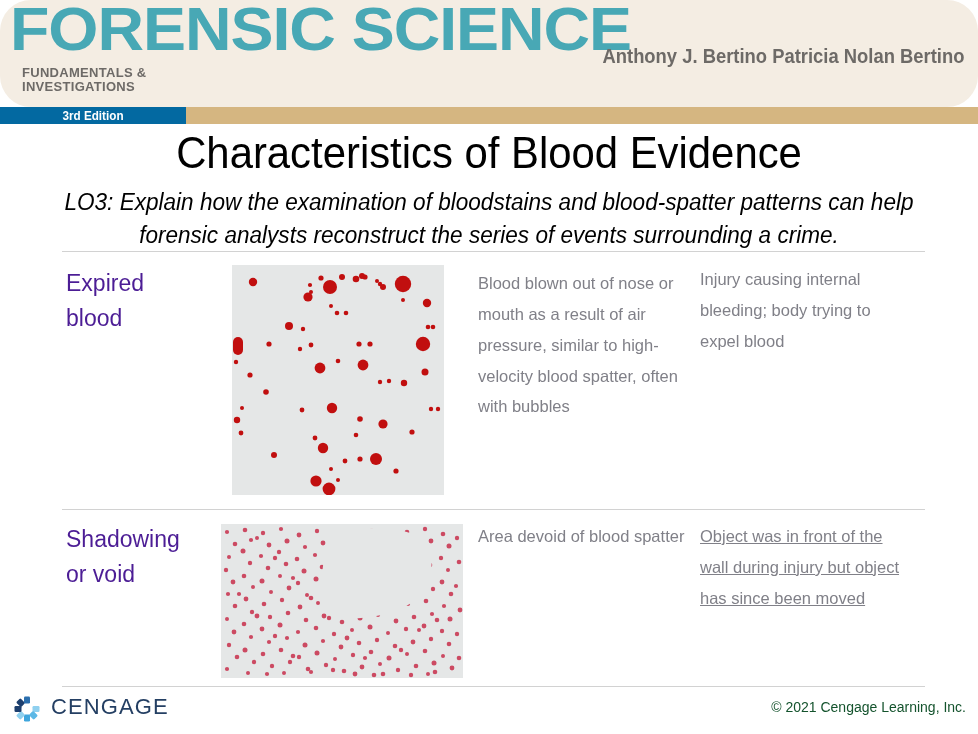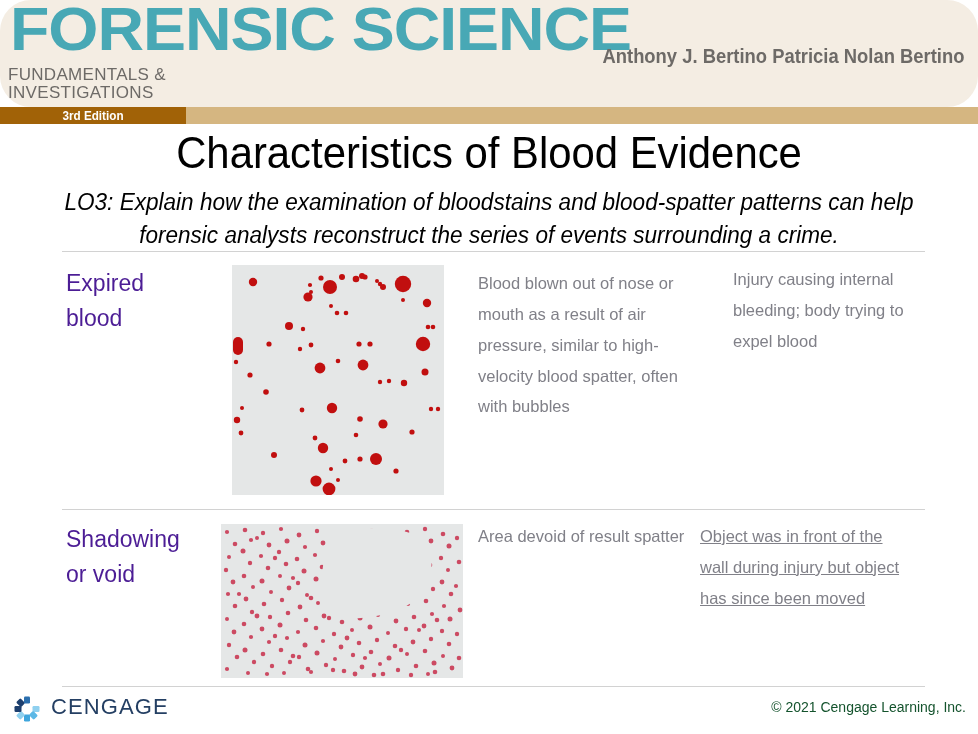--- a/index.html
+++ b/index.html
@@ -33,25 +33,25 @@
     font-size: 62px;
     letter-spacing: -1px;
     color: #48a8b5;
     transform: scaleX(1.04);
     transform-origin: left top;
     white-space: nowrap;
     line-height: 1.05;
   }
   #brand-sub {
     position: absolute;
-    left: 8px;
+    left: 22px;
     top: 66px;
     font-family: "Liberation Sans", sans-serif;
-    font-weight: normal;
-    font-size: 17px;
+    font-weight: bold;
+    font-size: 13px;
     letter-spacing: 0.3px;
     color: #6d6a67;
     line-height: 1.08;
     white-space: pre-line;
   }
   #authors {
     position: absolute;
     right: 14px;
     top: 42px;
     text-align: right;
@@ -71,21 +71,21 @@
     left: 0;
     top: 107px;
     width: 978px;
     height: 17px;
   }
   #edition-red {
     position: absolute;
     left: 0; top: 0;
     width: 186px;
     height: 17px;
-    background: #a16207;
+    background: #0369a1;
   }
   #edition-label {
     position: absolute;
     left: 0; top: 0;
     width: 186px;
     height: 17px;
     line-height: 17px;
     text-align: center;
     color: #ffffff;
     font-family: "Liberation Sans", sans-serif;
@@ -164,21 +164,21 @@
     position: absolute;
     background: #e5e7e7;
     overflow: hidden;
   }
   .spatter svg { display: block; }
 
   
   #label-r1 { left: 66px; top: 266px; }
   #img-r1   { left: 232px; top: 265px; width: 212px; height: 230px; }
   #desc-r1  { left: 478px; top: 268px; width: 212px; }
-  #cause-r1 { left: 700px; top: 264px; width: 212px; margin-left: 33px; }
+  #cause-r1 { left: 700px; top: 264px; width: 212px; }
 
   
   #label-r2 { left: 66px; top: 522px; }
   #img-r2   { left: 221px; top: 524px; width: 242px; height: 154px; }
   #desc-r2  { left: 478px; top: 521px; width: 212px; }
   #cause-r2 { left: 700px; top: 521px; width: 215px; text-decoration: underline; }
 
   
   #footer-logo {
     position: absolute;
@@ -504,21 +504,21 @@
       <circle cx="90" cy="148" r="2.1"></circle>
         <circle cx="112" cy="146" r="2.2"></circle>
         <circle cx="134" cy="150" r="2.4"></circle>
       <circle cx="190" cy="151" r="2.2"></circle>
         <circle cx="214" cy="148" r="2.3"></circle>
         <circle cx="46" cy="150" r="2.1"></circle>
     </g>
   </svg>
 </div>
 
-<div class="cell-text" id="desc-r2">Area devoid of result spatter</div>
+<div class="cell-text" id="desc-r2">Area devoid of blood spatter</div>
 <div class="cell-text" id="cause-r2">Object was in front of the wall during injury but object has since been moved</div>
 
 <div id="footer-logo">
   <span>
     <svg width="30" height="30" viewBox="0 0 30 30">
       <g transform="translate(15,15)">
         <g transform="rotate(0)">
             <rect x="5.5" y="-3" width="7" height="6" rx="1.2" fill="#8fd0ef"></rect>
           </g>
         <g transform="rotate(45)">

